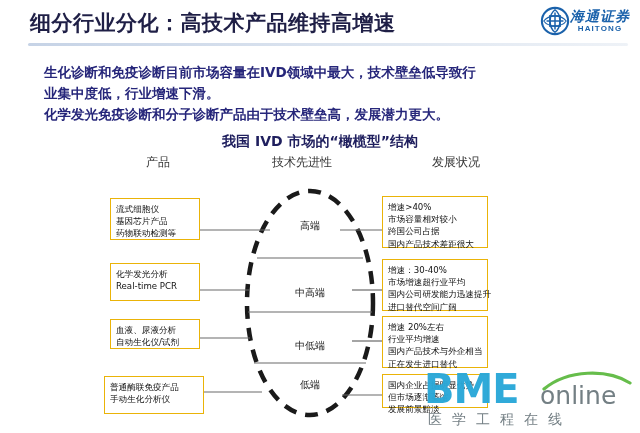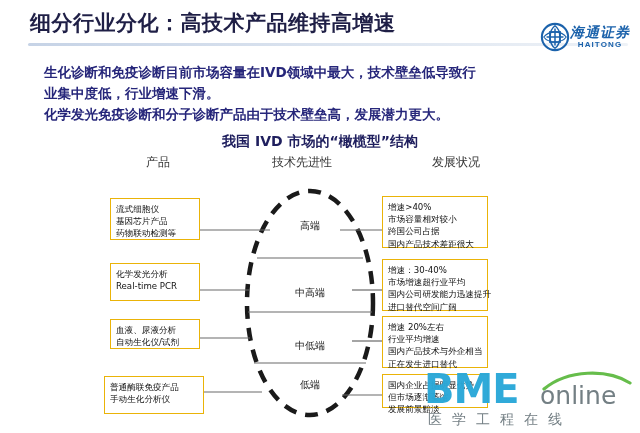--- a/index.html
+++ b/index.html
@@ -55,21 +55,20 @@
   }
 
   
   .logo-wrap {
     position: absolute;
     right: 18px;
     top: 6px;
     display: flex;
     align-items: center;
     gap: 0;
-    margin-top: 16px;
   }
   .logo-mark { width: 30px; height: 30px; display: block; }
   .logo-textblock { display: flex; flex-direction: column; align-items: center; line-height: 1; }
   .logo-cn {
     font-size: 14px;
     color: #1b62ab;
     font-weight: bold;
     font-family: "DejaVu Serif", "Liberation Serif", serif;
     font-style: italic;
     letter-spacing: 1px;

